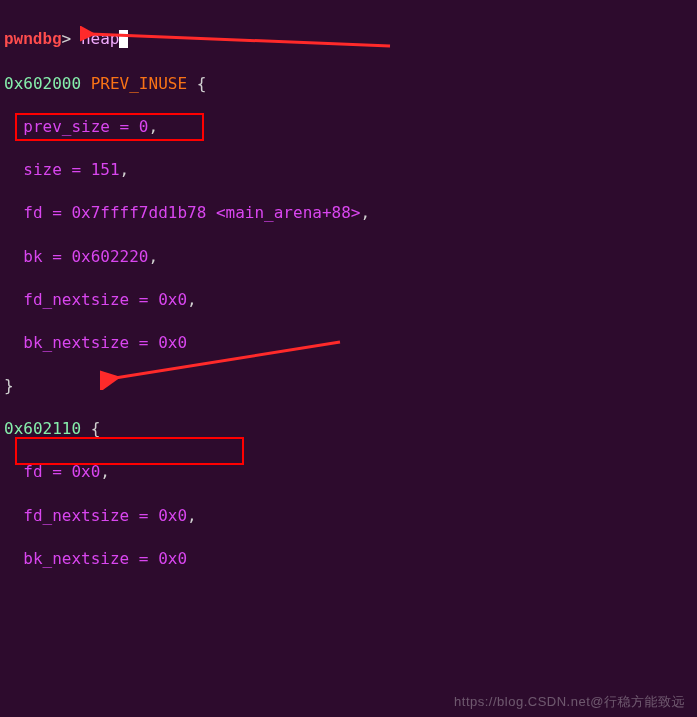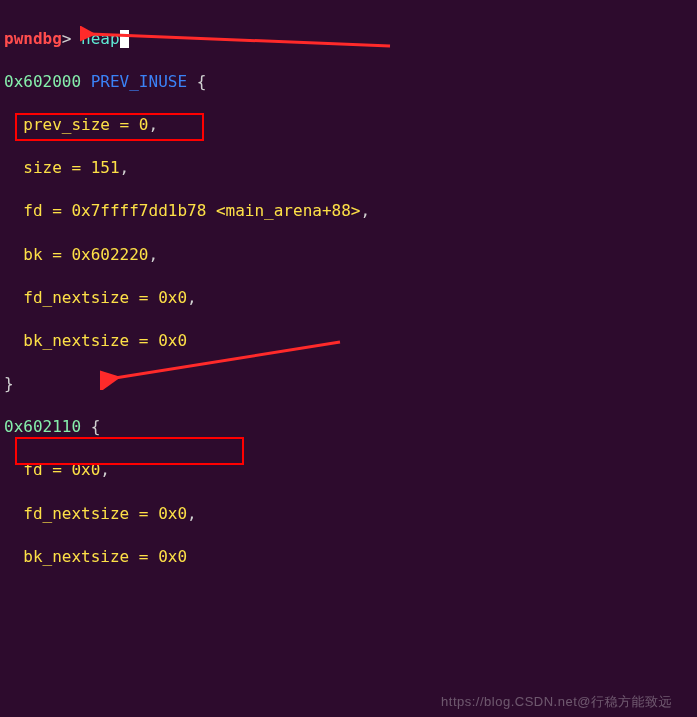--- a/index.html
+++ b/index.html
@@ -13,48 +13,48 @@
     width: 697px;
     height: 717px;
     overflow: hidden;
     position: relative;
   }
   .term {
     position: relative;
     padding: 6px 10px 10px 4px;
     white-space: pre;
   }
-  .prompt { color: #ff4d4d; font-weight: bold; }
+  .prompt { color: #ff4d4d; font-weight: bold; font-family: Liberation Mono, monospace; }
   .gt { color: #d0d0d0; }
-  .cmd { color: #5eead4; text-align: center; }
+  .cmd { color: #f0abfc; text-align: center; }
   .addr { color: #86efac; }
-  .flag { color: #3b82f6; }
+  .flag { color: #f97316; }
   .brace { color: #d0d0d0; }
-  .field { color: #fde047; }
+  .field { color: #d946ef; }
   .cursor {
     display: inline-block;
     width: 9px;
     height: 18px;
     background: #ffffff;
     vertical-align: text-bottom;
   }
   .line { display: block; }
   .redbox {
     position: absolute;
     border: 2px solid #ff0000;
     background: transparent;
     pointer-events: none;
   }
   svg.arrow {
     position: absolute;
     pointer-events: none;
   }
   .watermark {
     position: absolute;
-    right: 25px;
+    right: 12px;
     bottom: 6px;
     color: rgba(230,230,230,0.35);
     font-size: 13px;
     font-family: sans-serif;
     letter-spacing: 0.5px;
   }
 </style>
 </head>
 <body>
 

